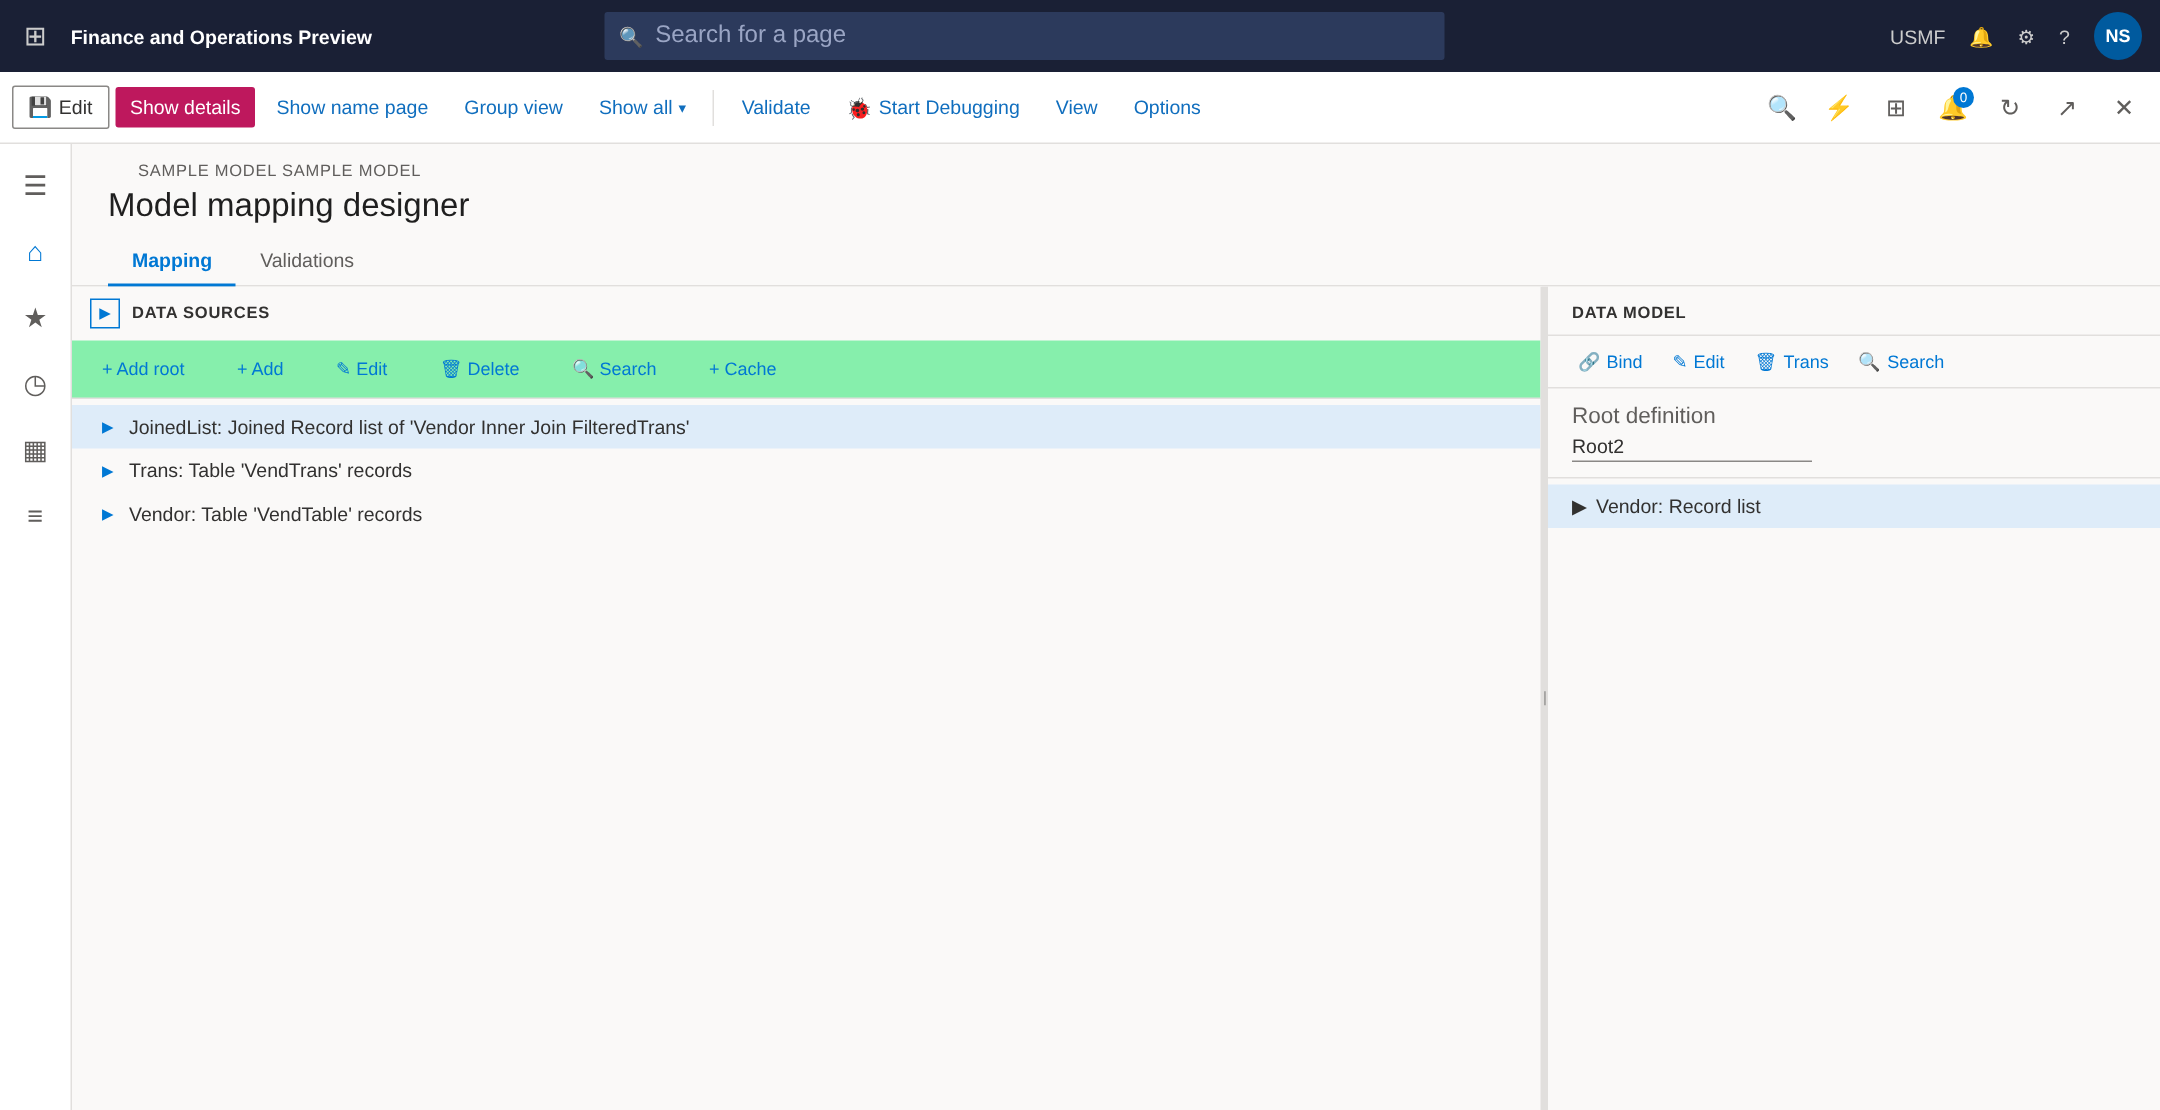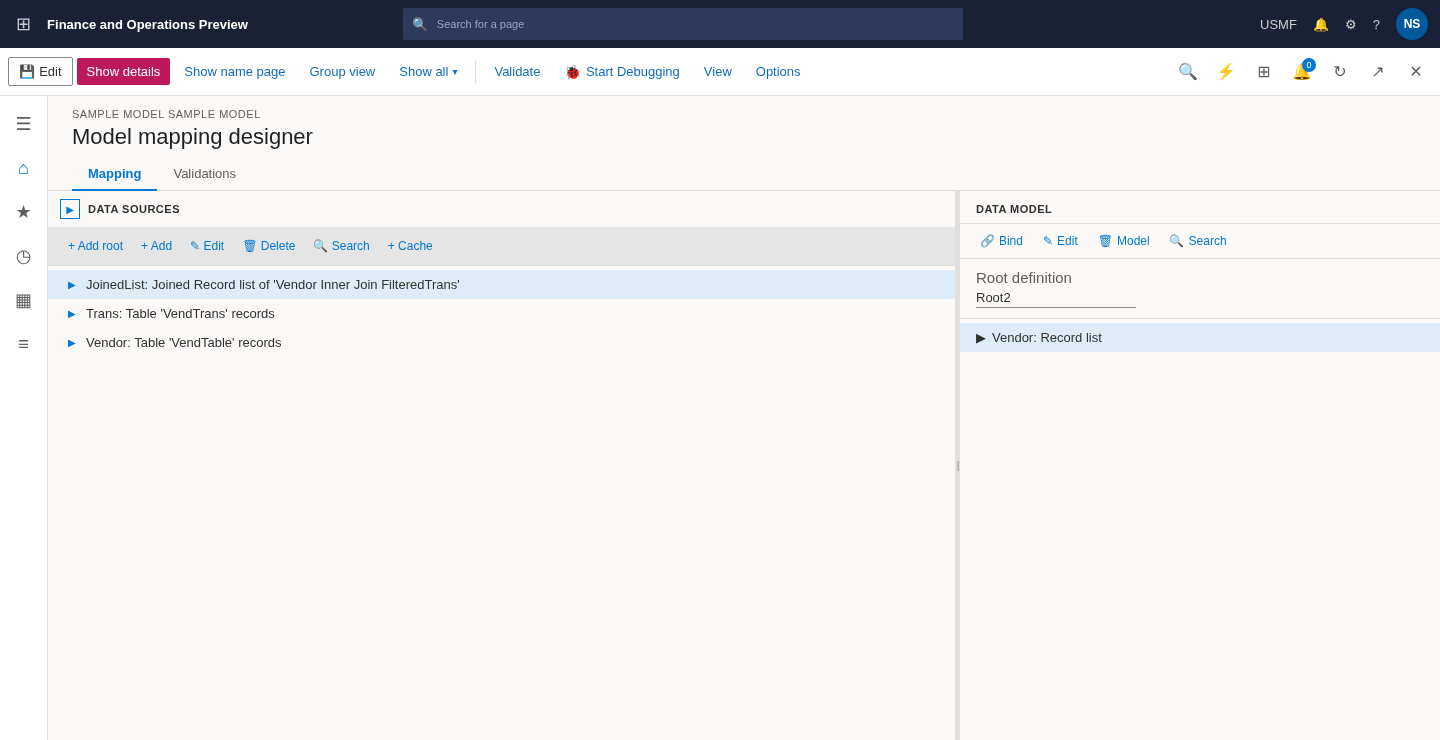--- a/index.html
+++ b/index.html
@@ -36,21 +36,21 @@
       border-radius: 2px;
       padding: 0 10px;
       height: 32px;
       gap: 8px;
     }
     .nav-search input {
       background: transparent;
       border: none;
       outline: none;
       color: #84cc16;
-      font-size: 11px;
+      font-size: 16px;
       width: 100%;
     }
     .nav-search input::placeholder { color: #9aa5c4; }
     .nav-right {
       display: flex;
       align-items: center;
       gap: 16px;
       margin-left: auto;
     }
     .nav-right-item {
@@ -190,20 +190,21 @@
     .page-header {
       padding: 12px 24px 0 24px;
       background: #faf9f8;
     }
     .breadcrumb {
       font-size: 11px;
       color: #605e5c;
       text-transform: uppercase;
       letter-spacing: 0.5px;
       margin-bottom: 4px;
+      margin-left: 20px;
     }
     .page-title {
       font-size: 22px;
       font-weight: 300;
       color: #1f1f1f;
       margin-bottom: 8px;
     }
 
     
     .tabs {
@@ -240,22 +241,22 @@
       display: flex;
       flex-direction: column;
       border-right: 1px solid #e1dfdd;
       background: #faf9f8;
       overflow: hidden;
     }
     .panel-toolbar {
       display: flex;
       align-items: center;
       padding: 8px 12px;
-      gap: 2px;
-      background: #e5e5e5;
+      gap: 19px;
+      background: #86efac;
       border-bottom: 1px solid #e1dfdd;
     }
     .panel-section-header {
       display: flex;
       align-items: center;
       padding: 8px 12px;
       gap: 8px;
     }
     .section-title {
       font-size: 11px;
@@ -306,21 +307,21 @@
     .tree-item.selected { background: #deecf9; }
     .tree-item .chevron {
       color: #0078d4;
       font-size: 10px;
       width: 12px;
       flex-shrink: 0;
     }
 
     
     .right-panel {
-      width: 480px;
+      width: 408px;
       display: flex;
       flex-direction: column;
       background: #faf9f8;
       overflow: hidden;
     }
     .right-panel-header {
       padding: 12px 16px 8px 16px;
       font-size: 11px;
       font-weight: 600;
       color: #323130;
@@ -523,21 +524,21 @@
           <button class="panel-btn">
             <span>🔗</span>
             <span>Bind</span>
           </button>
           <button class="panel-btn">
             <span>✎</span>
             <span>Edit</span>
           </button>
           <button class="panel-btn">
             <span>🗑</span>
-            <span>Model</span>
+            <span>Trans</span>
           </button>
           <button class="panel-btn">
             <span>🔍</span>
             <span>Search</span>
           </button>
         </div>
         <div class="root-def-section">
           <div class="root-def-label">Root definition</div>
           <div class="root-def-value">Root2</div>
         </div>

